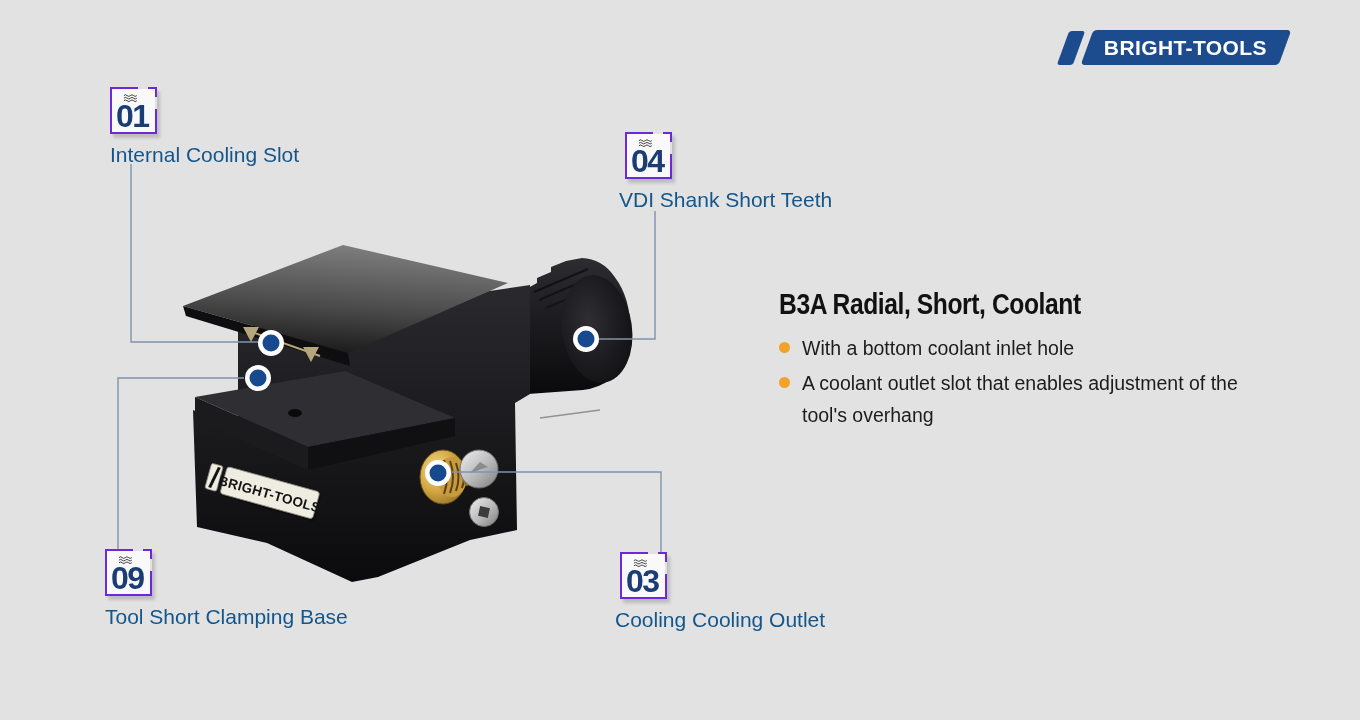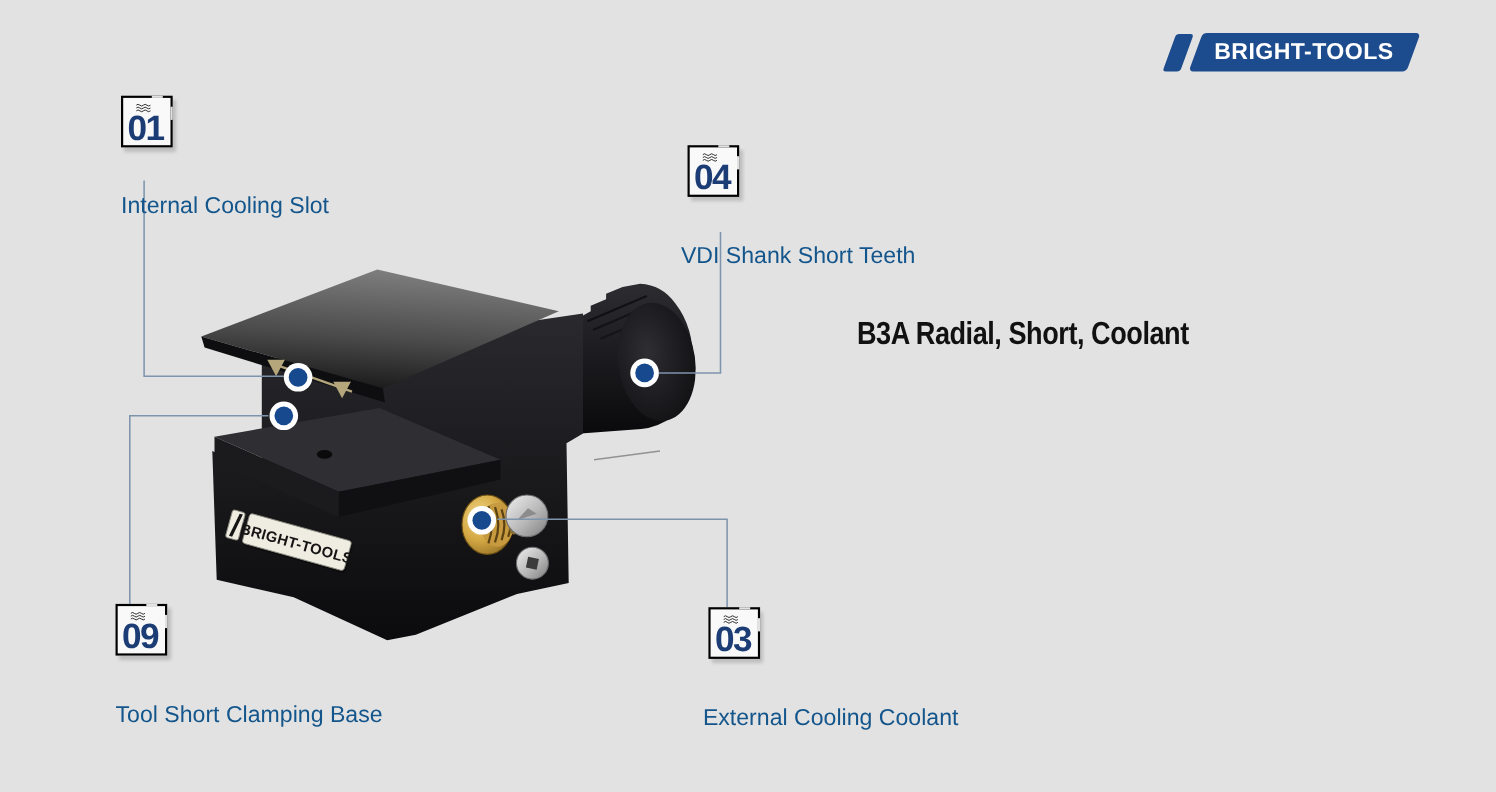--- a/index.html
+++ b/index.html
@@ -15,34 +15,34 @@
   body{font-family:"Liberation Sans",sans-serif;background:var(--bg);}
   .canvas{position:relative;width:1360px;height:720px;background:var(--bg);overflow:hidden;}
 
   
   .art{position:absolute;left:0;top:0;z-index:1;}
 
   
   .callout{position:absolute;z-index:2;}
   .cbox{
     position:relative;width:47px;height:47px;background:#f9f9f9;
-    border:2px solid #000000;box-shadow:3px 4px 3px rgba(0,0,0,.16);
+    border:2px solid #6d28d9;box-shadow:3px 4px 3px rgba(0,0,0,.16);
     display:flex;flex-direction:column;align-items:flex-start;
   }
   
   .cbox::before{content:"";position:absolute;top:-2px;right:7px;width:10px;height:2px;background:var(--bg);}
   .cbox::after{content:"";position:absolute;top:8px;right:-2px;width:2px;height:12px;background:var(--bg);}
   .cwave{margin:5px 0 0 7px;display:block;}
   .cnum{
     font-size:32px;font-weight:700;line-height:1;color:var(--navy-num);
     letter-spacing:-1.5px;padding-left:4px;margin-top:-3px;
   }
   .clabel{
     position:absolute;top:56px;left:0;white-space:nowrap;
-    font-size:21px;color:var(--label-blue);margin-top:33px;
+    font-size:21px;color:var(--label-blue);
   }
 
   
   .info{position:absolute;left:779px;top:288px;width:530px;z-index:2;}
   .info-title{
     font-size:29px;font-weight:700;color:#111;white-space:nowrap;
     transform:scaleX(.85);transform-origin:left center;letter-spacing:-.5px;
     margin-bottom:11px;
   }
   .info ul{list-style:none;}
@@ -229,36 +229,40 @@
           <path d="M1,2.5 q2.5,-2.5 5,0 t5,0 t5,0 t5,0"></path>
           <path d="M1,6.5 q2.5,-2.5 5,0 t5,0 t5,0 t5,0"></path>
           <path d="M1,10.5 q2.5,-2.5 5,0 t5,0 t5,0 t5,0"></path>
         </g>
       </svg>
       <div class="cnum">09</div>
     </div>
     <div class="clabel">Tool Short Clamping Base</div>
   </div>
 
-  <div class="callout" style="left:644px;top:552px">
+  <div class="callout" style="left:620px;top:552px">
     <div class="cbox">
       <svg class="cwave" width="24" height="14" viewBox="0 0 24 14">
         <g fill="none" stroke="#1c1c1c" stroke-width="1.3">
           <path d="M1,2.5 q2.5,-2.5 5,0 t5,0 t5,0 t5,0"></path>
           <path d="M1,6.5 q2.5,-2.5 5,0 t5,0 t5,0 t5,0"></path>
           <path d="M1,10.5 q2.5,-2.5 5,0 t5,0 t5,0 t5,0"></path>
         </g>
       </svg>
       <div class="cnum">03</div>
     </div>
-    <div class="clabel" style="left:-5px">External Cooling Coolant</div>
+    <div class="clabel" style="left:-5px">Cooling Cooling Outlet</div>
   </div>
 
   <div class="info">
     <div class="info-title">B3A Radial, Short, Coolant</div>
+    <ul>
+      <li>With a bottom coolant inlet hole</li>
+      <li>A coolant outlet slot that enables adjustment of the tool's overhang</li>
+    </ul>
   </div>
 
   <div class="logo">
     <div class="logo-stripe"></div>
     <div class="logo-main">
       <span>BRIGHT-TOOLS</span>
     </div>
   </div>
 
 </div>

